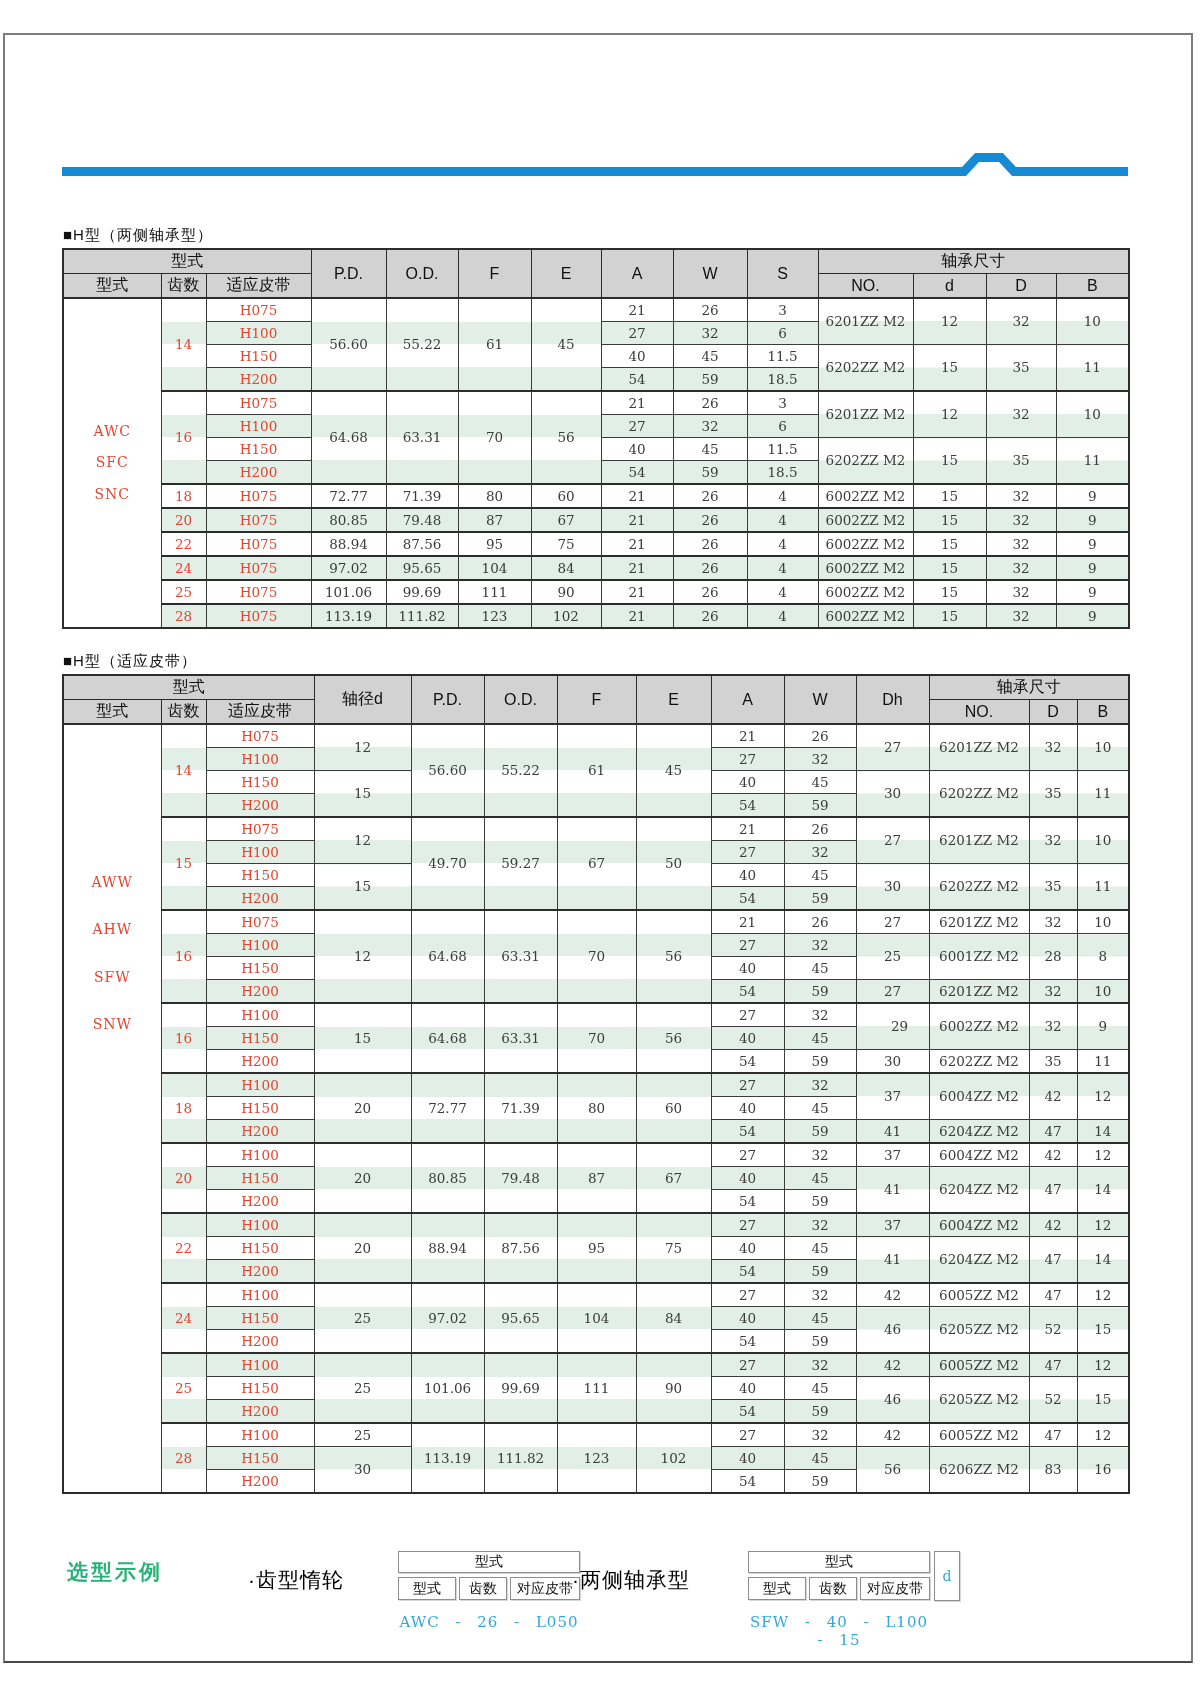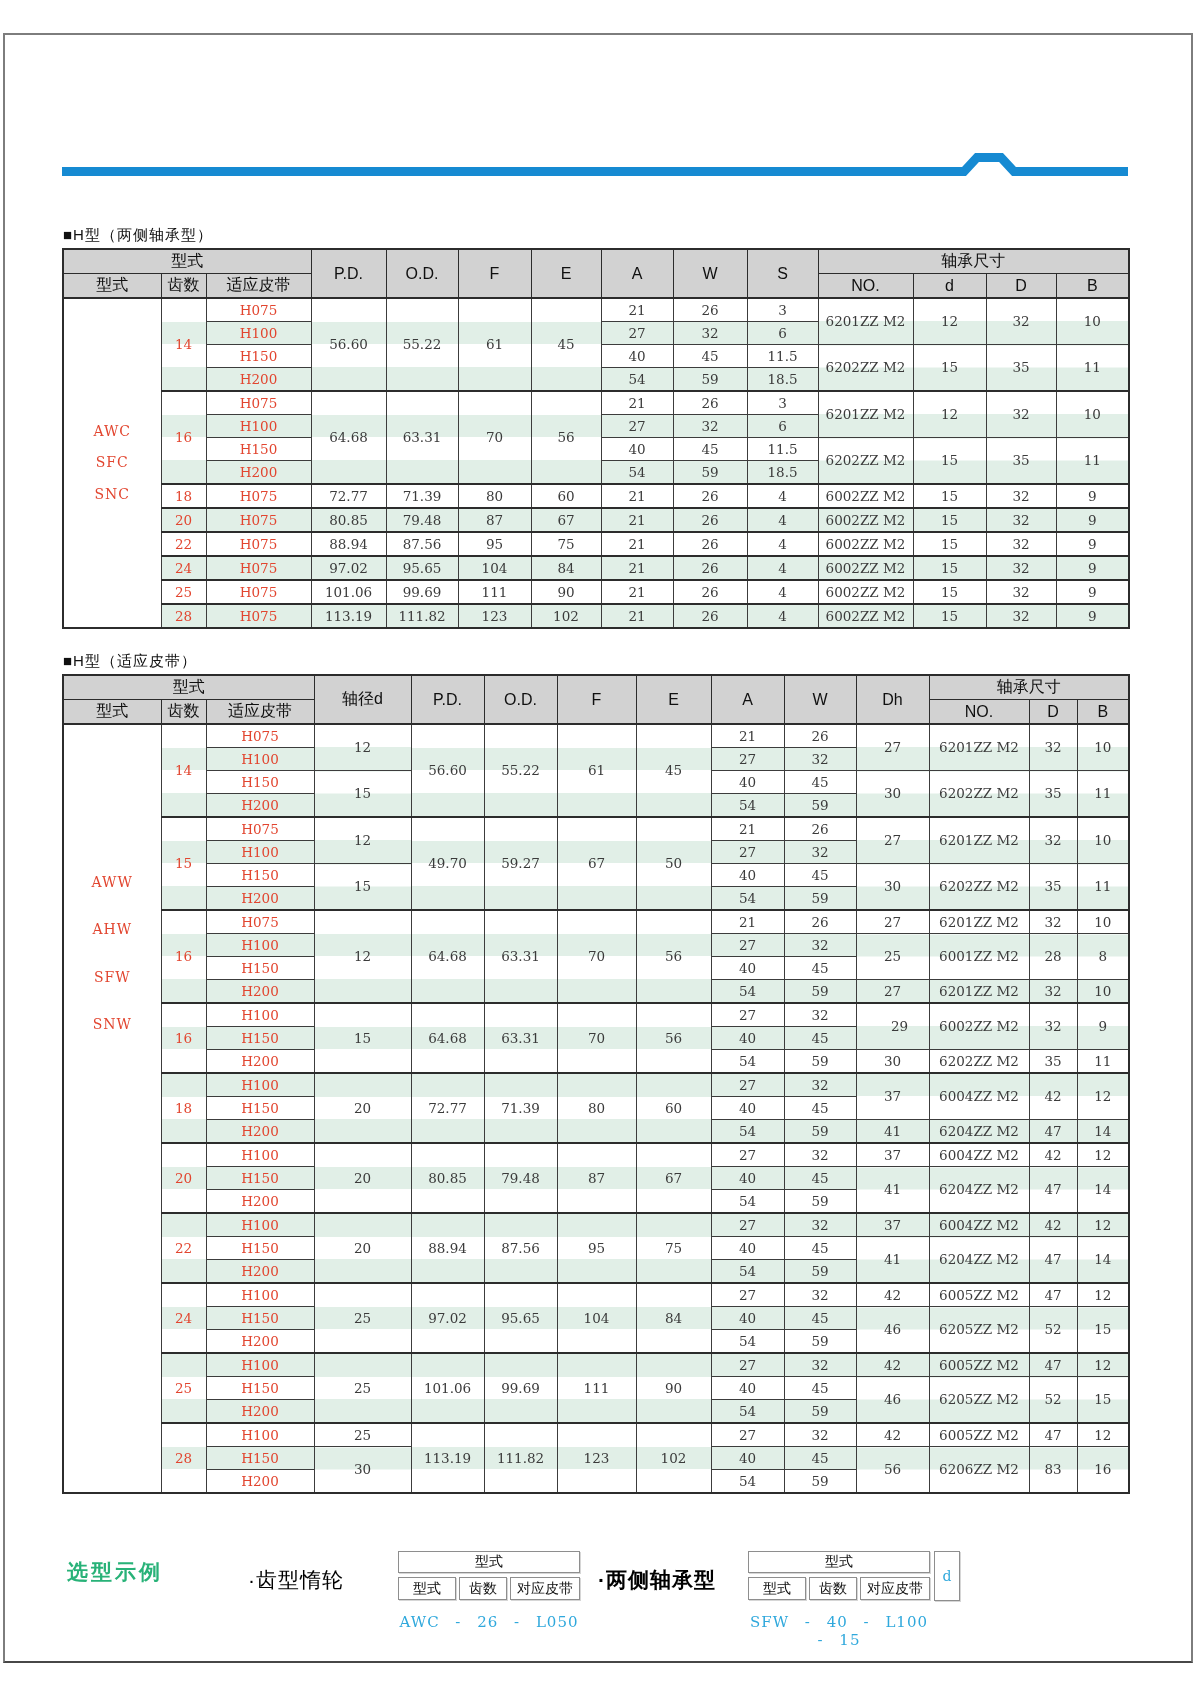--- a/index.html
+++ b/index.html
@@ -24,21 +24,21 @@
   td.models{position:relative;background:#fff;}
   td.models .stack{position:absolute;left:0;top:0;width:100%;height:100%;
         display:flex;flex-direction:column;align-items:center;color:#e2452f;
         font-family:"DejaVu Serif",serif;font-size:14px;letter-spacing:1px;}
   #t1 td.models .stack{justify-content:center;gap:16px;}
   #t2 td.models .stack{justify-content:flex-start;padding-top:150px;gap:32px;box-sizing:border-box;}
 
   .ex-heading{position:absolute;left:67px;top:1558px;font-size:21px;color:#28b278;
         font-weight:bold;letter-spacing:3px;}
   .ex-label{position:absolute;top:1566px;font-size:21px;color:#000;letter-spacing:1px;}
-  #exl1{left:248px;} #exl2{left:598px;font-weight:bold;}
+  #exl1{left:248px;} #exl2{left:572px;}
   .ex-diagram{position:absolute;top:1551px;width:182px;}
   #exd1{left:398px;} #exd2{left:748px;}
   .ex-top-box,.ex-box,.ex-dbox{border:1px solid #8e8e8e;box-shadow:1px 1px 0 #d6d6d6;
         background:#fff;display:flex;align-items:center;justify-content:center;
         font-size:14px;color:#101010;box-sizing:border-box;}
   .ex-top-box{height:22px;width:182px;}
   .ex-row{display:flex;gap:3px;margin-top:4px;}
   .b1{width:58px;height:23px;} .b2{width:48px;height:23px;} .b3{width:70px;height:23px;}
   .ex-code{margin-top:13px;text-align:center;color:#2fa8dc;font-family:"DejaVu Serif",serif;
         font-size:15px;letter-spacing:1px;word-spacing:10px;}

